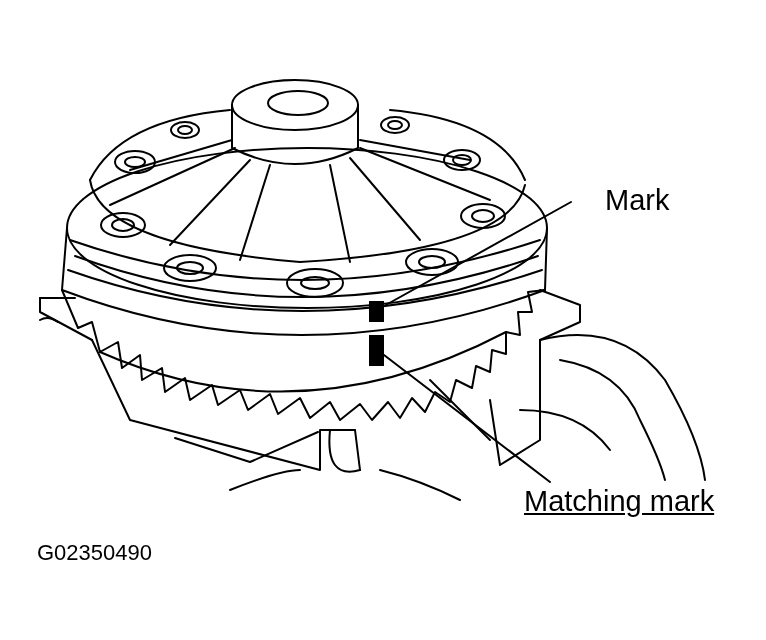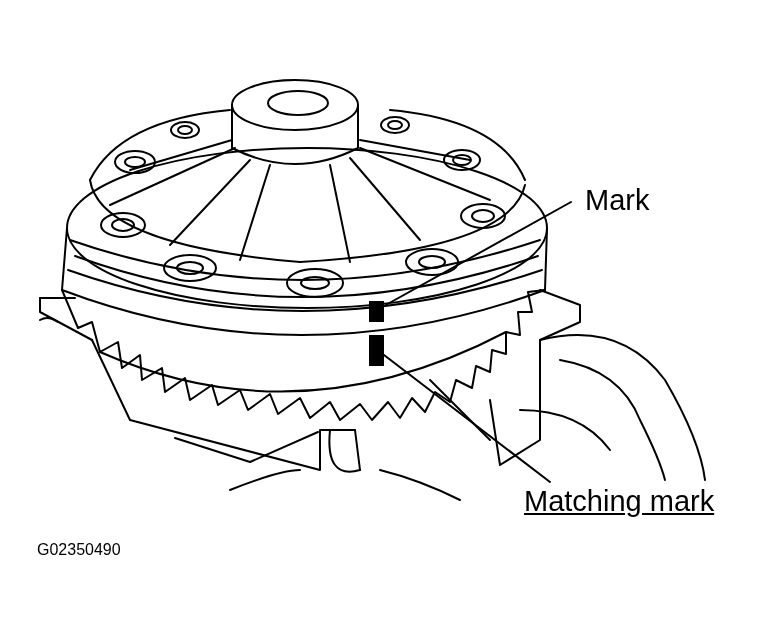--- a/index.html
+++ b/index.html
@@ -1,21 +1,21 @@
 <!DOCTYPE html>
 <html><head>
 <meta charset="utf-8">
 <style>
   html, body { margin:0; padding:0; background:#ffffff; }
   body { width:766px; height:640px; position:relative; overflow:hidden; font-family:"Liberation Sans", sans-serif; }
   .drawing { position:absolute; left:0; top:0; width:766px; height:640px; }
   .label { position:absolute; color:#000; font-size:29px; line-height:1; white-space:nowrap; }
-  .mark-label { left:585px; top:186px; }
+  .mark-label { left:605px; top:186px; }
   .matching-label { left:524px; top:487px;text-decoration:underline; }
-  .code-label { left:37px; top:542px; font-size:16px; }
+  .code-label { left:37px; top:542px; font-size:22px; }
 </style>
 </head>
 <body>
 
 <svg class="drawing" viewBox="0 0 766 640" xmlns="http://www.w3.org/2000/svg" fill="none" stroke="#000" stroke-width="2" stroke-linecap="round" stroke-linejoin="round">
 
   <g>
     <path d="M40 298 L75 298"></path>
     <path d="M40 298 L40 312 L92 340"></path>
     <path d="M540 290 L580 305 L580 322 L540 340"></path>

